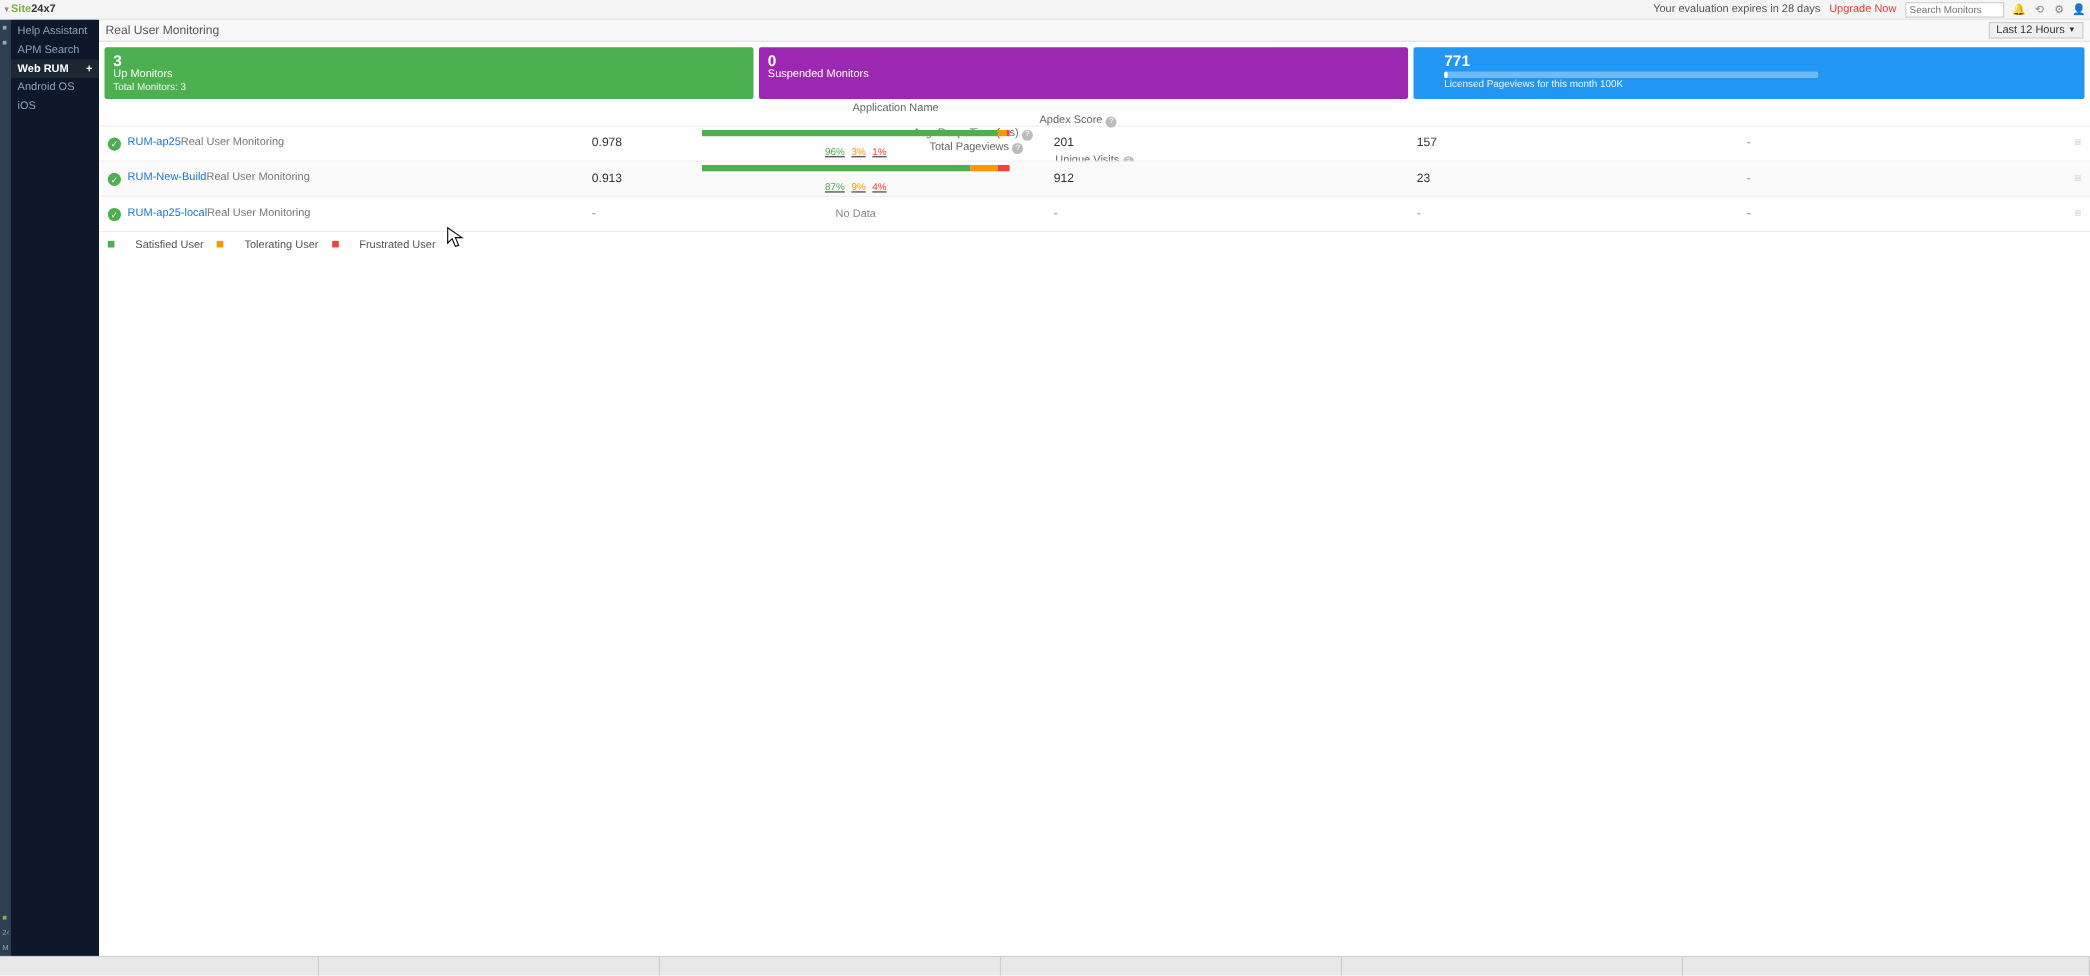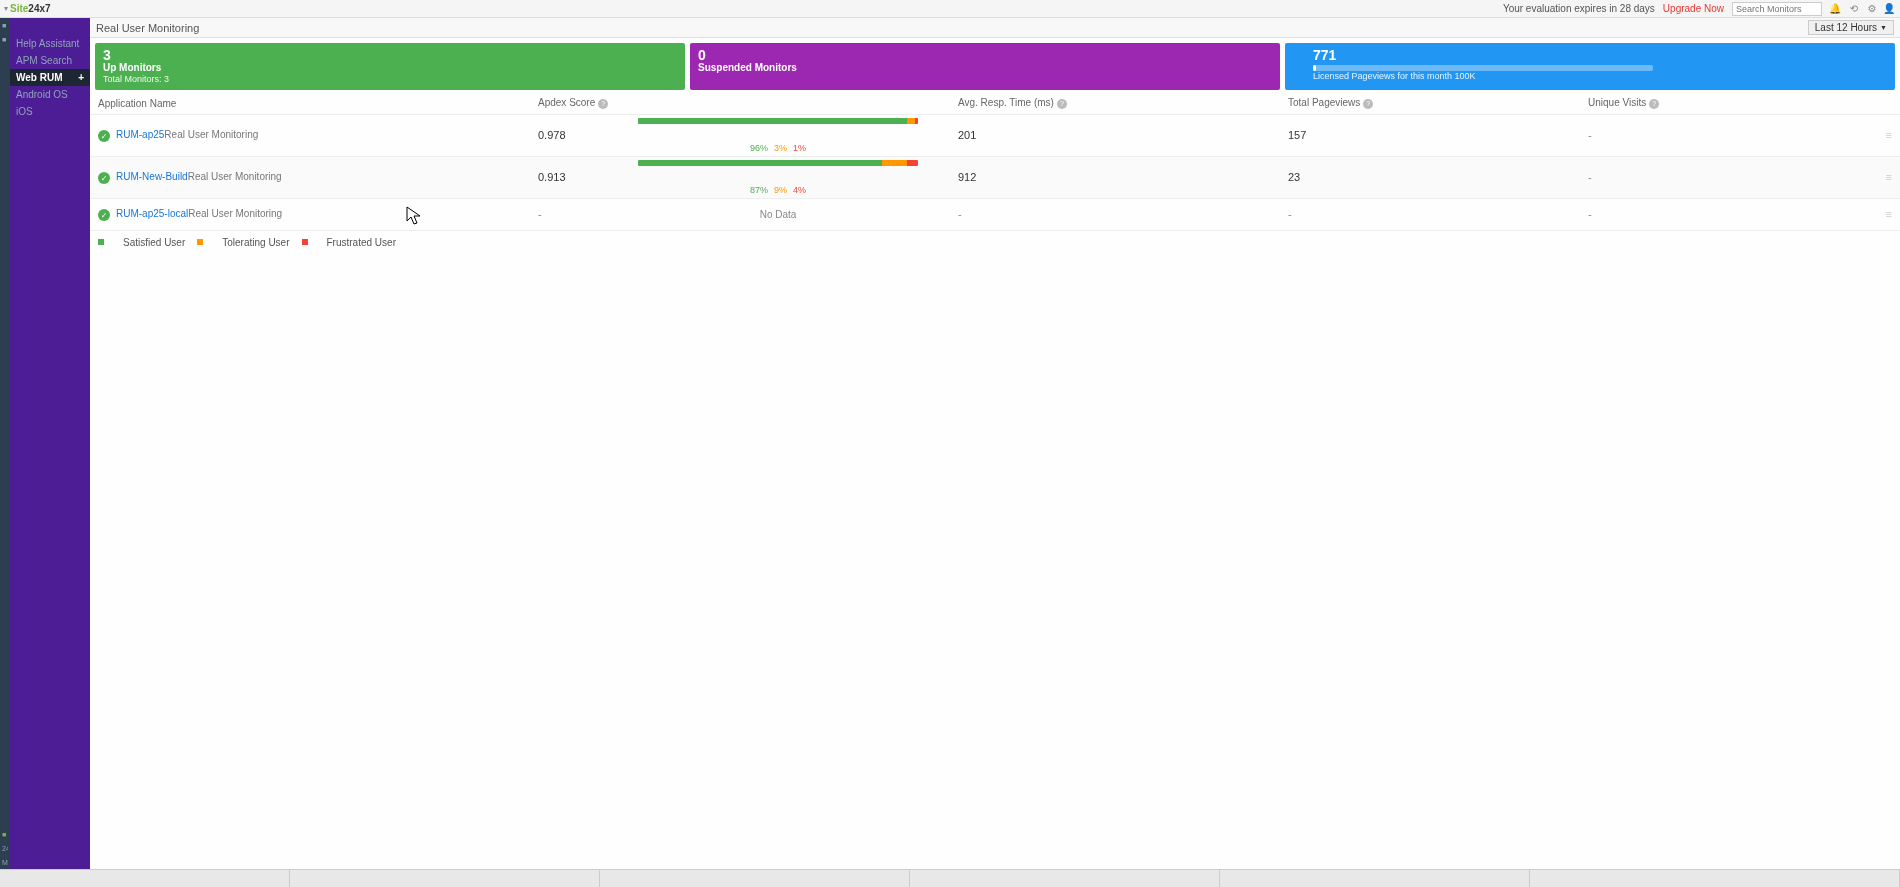--- a/index.html
+++ b/index.html
@@ -16,46 +16,46 @@
 .search-box { width: 90px; height: 14px; border: 1px solid #ccc; padding: 0 3px; font-size: 9px; background:#fff;}
 .top-icons { display: flex; gap: 6px; color: #888; }
 .top-icon { width: 12px; height: 12px; cursor: pointer; display:flex;align-items:center;justify-content:center;font-size:10px;}
 
 .layout { display: flex; height: calc(100vh - 18px - 18px); }
 
 .verysidebar { width: 10px; background: #2d3e50; display:flex;flex-direction:column;justify-content:space-between;padding:4px 0;}
 .vs-top, .vs-bottom { display:flex;flex-direction:column;gap:8px;align-items:center;}
 .vs-icon { width:6px;height:6px;color:#8fa3b8;font-size:7px;overflow:hidden;}
 
-.sidebar { width: 80px; background: #4c1d95; color: #b0bec5; font-size: 10px; padding-top: 17px; }
+.sidebar { width: 80px; background: #0f172a; color: #b0bec5; font-size: 10px; padding-top: 2px; }
 .sidebar-item { padding: 3px 6px; cursor: pointer; white-space: nowrap; overflow: hidden; }
 .sidebar-item.muted { color: #8fa3b8; }
 .sidebar-item.active { background: #1c2733; color: #fff; font-weight: bold; display:flex; justify-content:space-between; align-items:center;}
 .sidebar-plus { color:#fff; font-size:10px;}
 
 .main { flex: 1; background: #fefefe; display: flex; flex-direction: column; overflow: hidden;}
 
 .header-row { display: flex; align-items: center; justify-content: space-between; background: #f8f8f8; border-bottom: 1px solid #e0e0e0; height: 20px; padding: 0 6px; }
 .page-title { font-size: 11px; color: #555; }
 .time-select { font-size: 10px; color: #333; border: 1px solid #ccc; background: #f0f0f0; padding: 1px 6px; cursor: pointer; display:flex;align-items:center;gap:3px;}
 .time-caret { font-size:7px;}
 
 .cards { display: flex; gap: 5px; padding: 5px 5px 3px 5px; }
 .card { flex: 1; color: #fff; padding: 5px 8px; border-radius: 2px; position: relative; min-height: 40px; }
 .card-green { background: #4caf50; }
 .card-purple { background: #9c27b0; }
 .card-blue { background: #2196f3; padding-left: 28px; }
 .card-num { font-size: 14px; font-weight: bold; line-height: 1; }
-.card-label { font-size: 10px; font-weight: bold; line-height:1.2;}
+.card-label { font-size: 10px; font-weight: normal; line-height:1.2;}
 .card-sub { font-size: 9px; opacity: 0.9; line-height:1.2;}
 .progress-outer { height: 6px; background: rgba(255,255,255,0.35); border-radius: 2px; margin: 3px 0 0 0; width: 340px; }
 .progress-inner { height: 100%; background: #fff; border-radius: 2px; width: 1%; }
 
 .table-head, .table-row { display: flex; align-items: center; padding: 0 8px; border-bottom: 1px solid #eee; }
-.table-head { height: 22px; color: #666; font-size: 10px; }
+.table-head { height: 22px; color: #666; font-size: 10px; flex-direction: column; }
 .table-row { min-height: 32px; padding-top:3px; padding-bottom:3px;}
 .table-row.alt { background: #fafafa; }
 .col-name { width: 440px; display:flex; align-items:flex-start; gap:6px;}
 .col-apdex { width: 100px; }
 .col-bar { width: 320px; }
 .col-resp { width: 330px; }
 .col-pv { width: 300px; }
 .col-uv { flex: 1; }
 .col-menu { width: 20px; text-align:right; color:#ccc; cursor:pointer;}
 
@@ -63,21 +63,21 @@
 .row-texts { display:flex; }
 .row-link { color: #1976d2; cursor: pointer; font-size:10px; line-height:1.3;}
 .row-sub { color: #777; font-size: 10px; line-height:1.3;}
 
 .info-icon { display: inline-block; width: 10px; height: 10px; border-radius: 50%; background: #bbb; color: #fff; font-size: 7px; text-align: center; line-height: 10px; margin-left: 3px; cursor:help;}
 
 .stacked-bar { display: flex; height: 6px; width: 280px; border-radius:1px; overflow:hidden; }
 .sb-green { background: #4caf50; }
 .sb-orange { background: #ff9800; }
 .sb-red { background: #f44336; }
-.bar-labels { display: flex; gap: 6px; margin-top: 19px; font-size: 9px; justify-content:center; width:280px;}
+.bar-labels { display: flex; gap: 6px; margin-top: 9px; font-size: 9px; justify-content:center; width:280px;text-decoration:underline;}
 .bl-green { color: #4caf50; }
 .bl-orange { color: #ff9800; }
 .bl-red { color: #f44336; }
 .nodata { color:#888; font-size:10px; width:280px; text-align:center;}
 .dash { color:#888;}
 
 .legend { padding: 6px 8px; font-size: 10px; color: #555; display: flex; gap: 12px; align-items:center;}
 .legend-item { display:flex; align-items:center; gap:19px;}
 .legend-sq { width: 6px; height: 6px; display: inline-block; }
 

